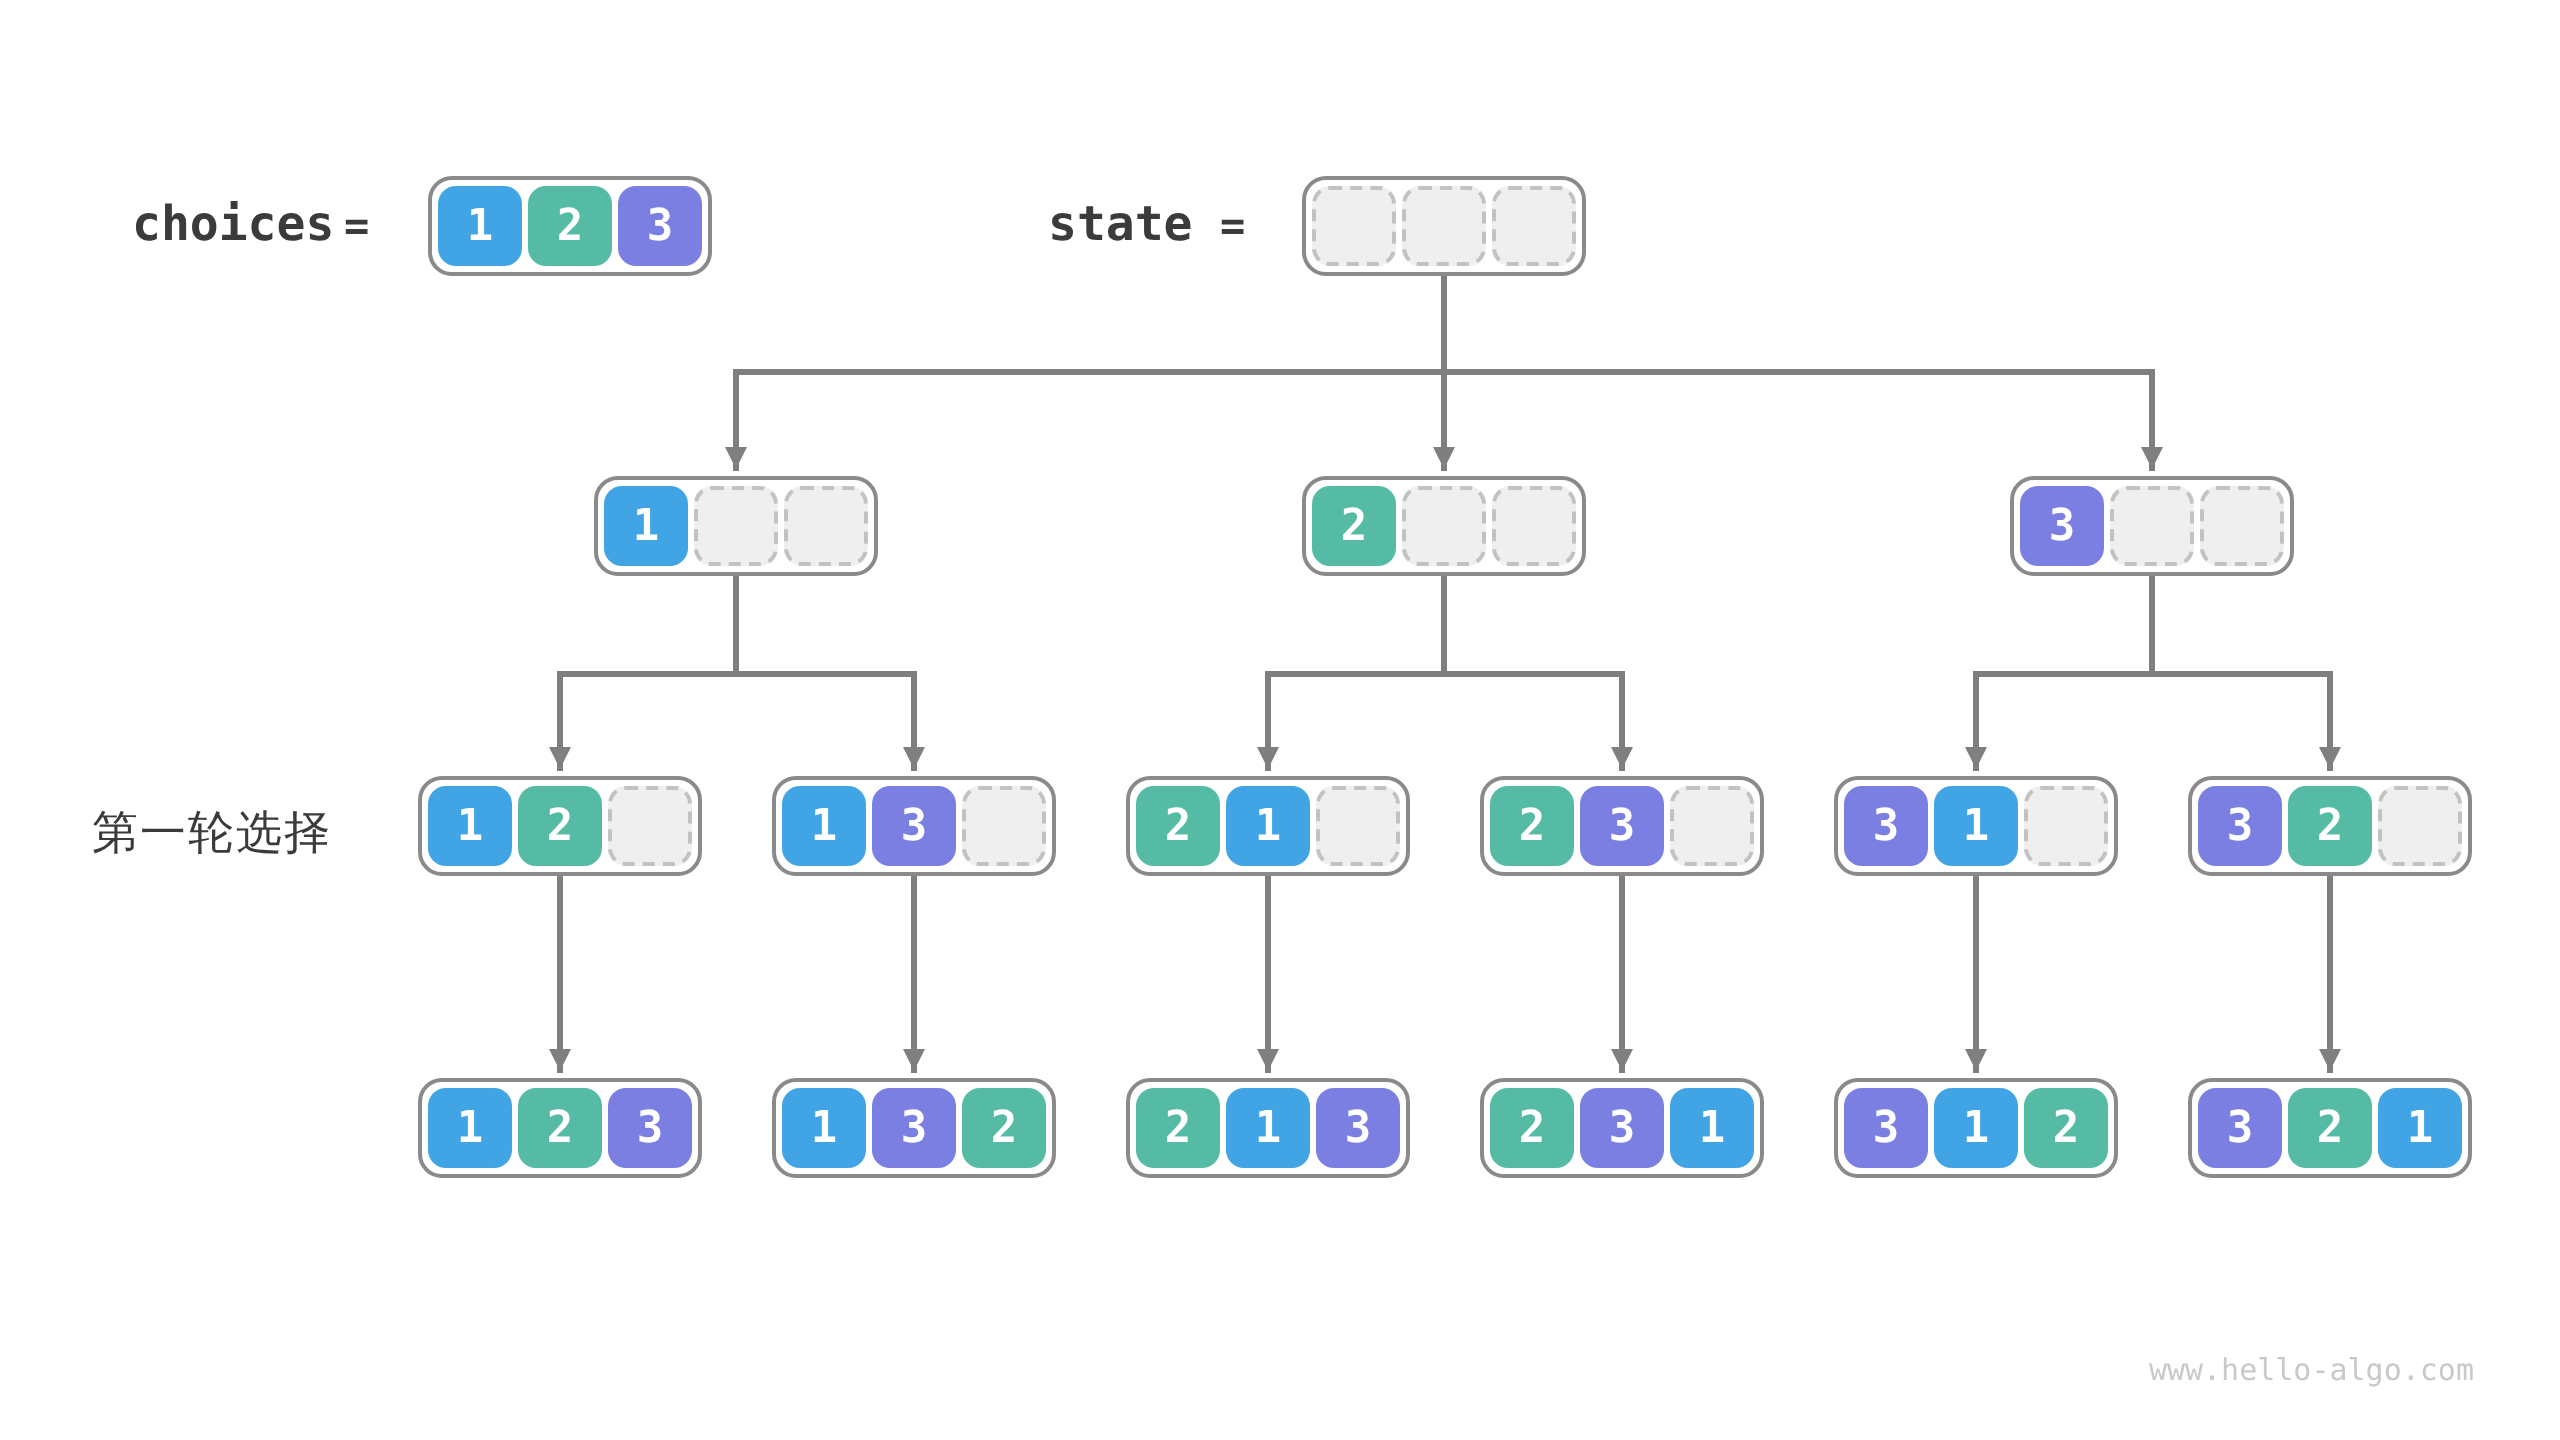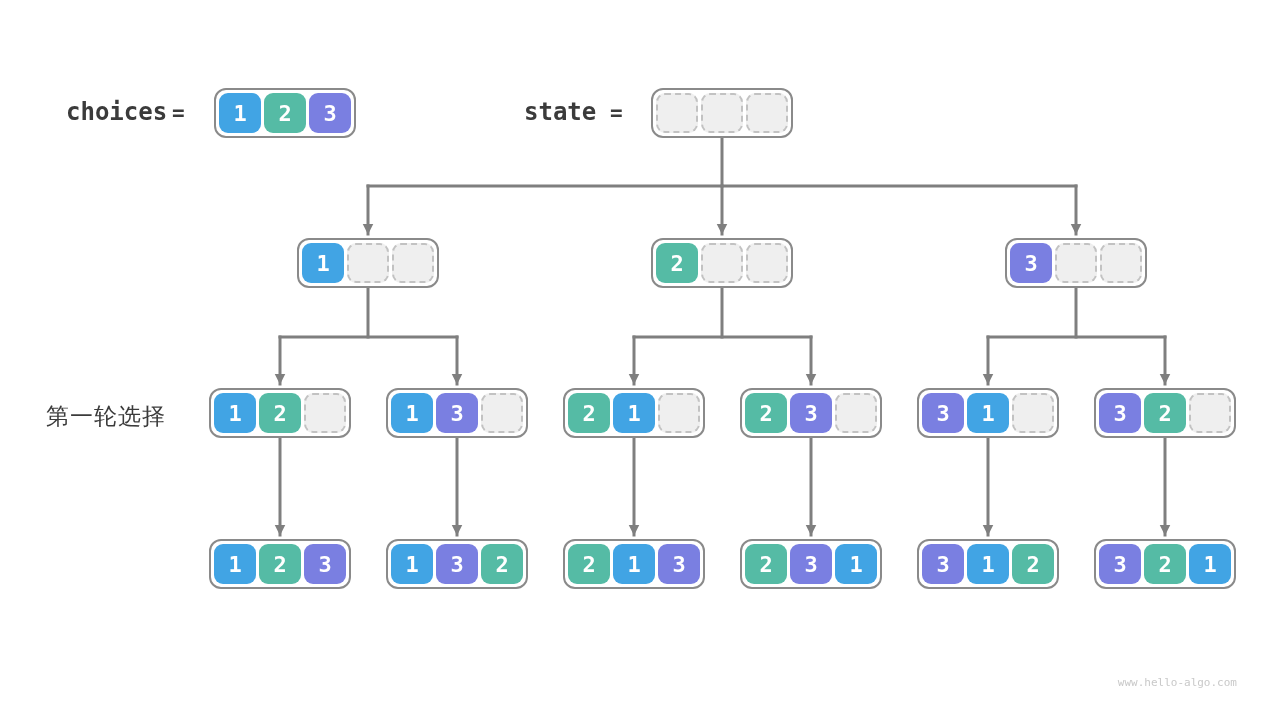--- a/index.html
+++ b/index.html
@@ -33,21 +33,21 @@
   }
   .cell{
     box-sizing:border-box;width:42px;height:40px;border-radius:9px;
     display:flex;align-items:center;justify-content:center;
     font-family:"DejaVu Sans Mono",monospace;font-weight:bold;
     font-size:22px;color:#fff;
   }
   .cell.empty{background:#EFEFEF;border:2px dashed #C2C2C2;}
   .watermark{
     position:absolute;right:43px;top:676px;
-    font-family:"DejaVu Sans Mono",monospace;font-size:11px;color:var(--wm);
+    font-family:"DejaVu Sans Mono",monospace;font-size:15px;color:var(--wm);
   }
 </style>
 </head>
 <body>
 
 <div class="canvas">
 
   <svg class="edges" id="edges-svg" viewBox="0 0 1280 720" xmlns="http://www.w3.org/2000/svg">
     <defs>
       <marker id="arw" markerUnits="userSpaceOnUse" markerWidth="14" markerHeight="14" refX="10.5" refY="5.5" orient="auto">

